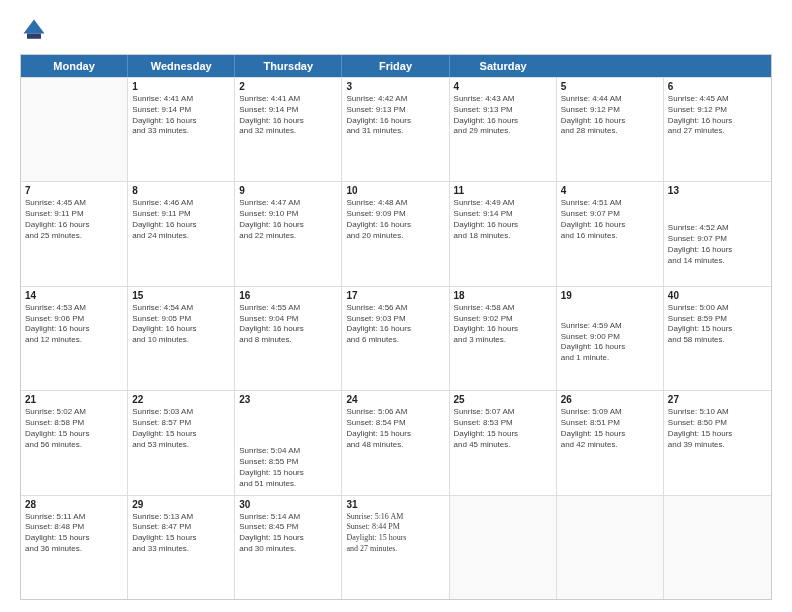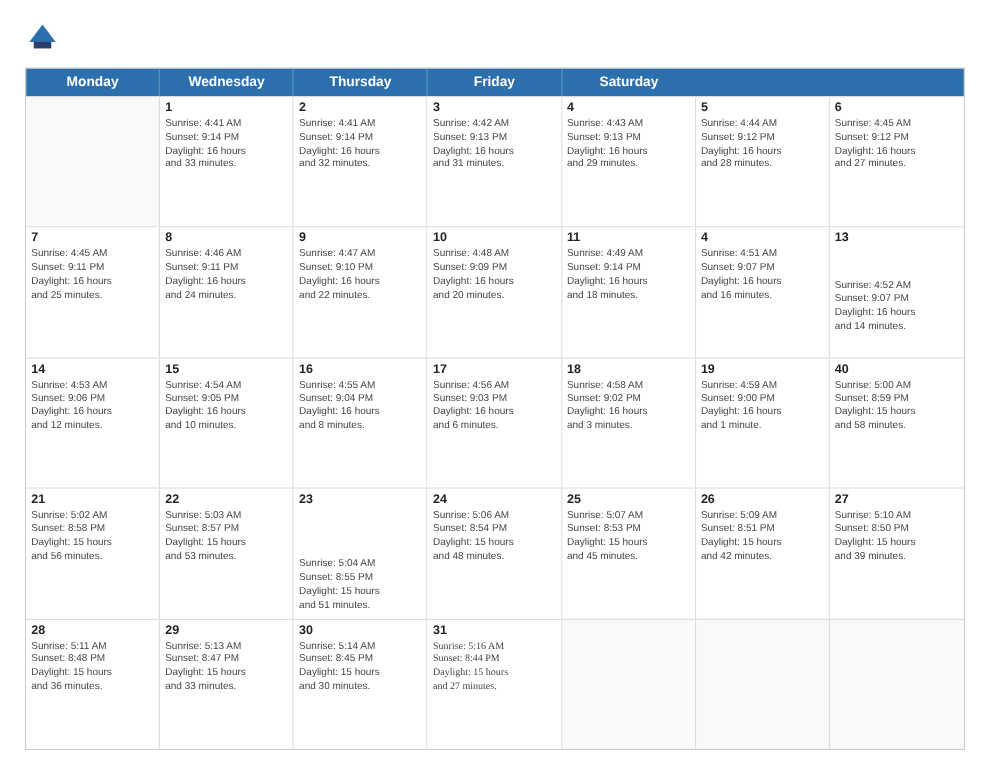--- a/index.html
+++ b/index.html
@@ -269,21 +269,21 @@
           </div>
           <div class="cal-cell">
             <div class="day-num">18</div>
             <div class="cell-text" style="white-space: pre-line;">Sunrise: 4:58 AM
 Sunset: 9:02 PM
 Daylight: 16 hours
 and 3 minutes.</div>
           </div>
           <div class="cal-cell">
             <div class="day-num">19</div>
-            <div class="cell-text" style="white-space: pre-line;">Sunrise: 4:59 AM
+            <div class="cell-text" style="white-space: pre-line; margin-top: 18px;">Sunrise: 4:59 AM
 Sunset: 9:00 PM
 Daylight: 16 hours
 and 1 minute.</div>
           </div>
           <div class="cal-cell">
             <div class="day-num">40</div>
             <div class="cell-text" style="white-space: pre-line;">Sunrise: 5:00 AM
 Sunset: 8:59 PM
 Daylight: 15 hours
 and 58 minutes.</div>

